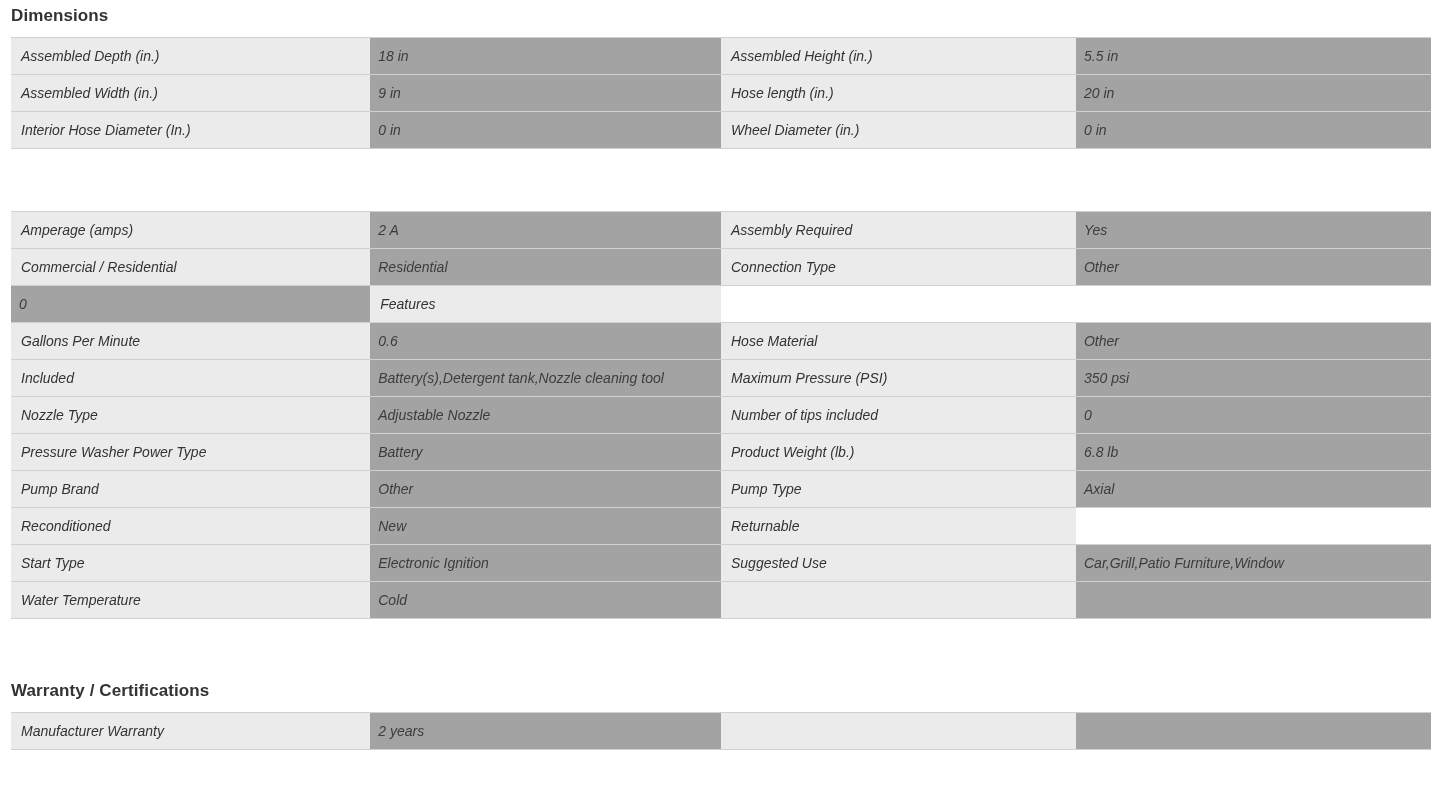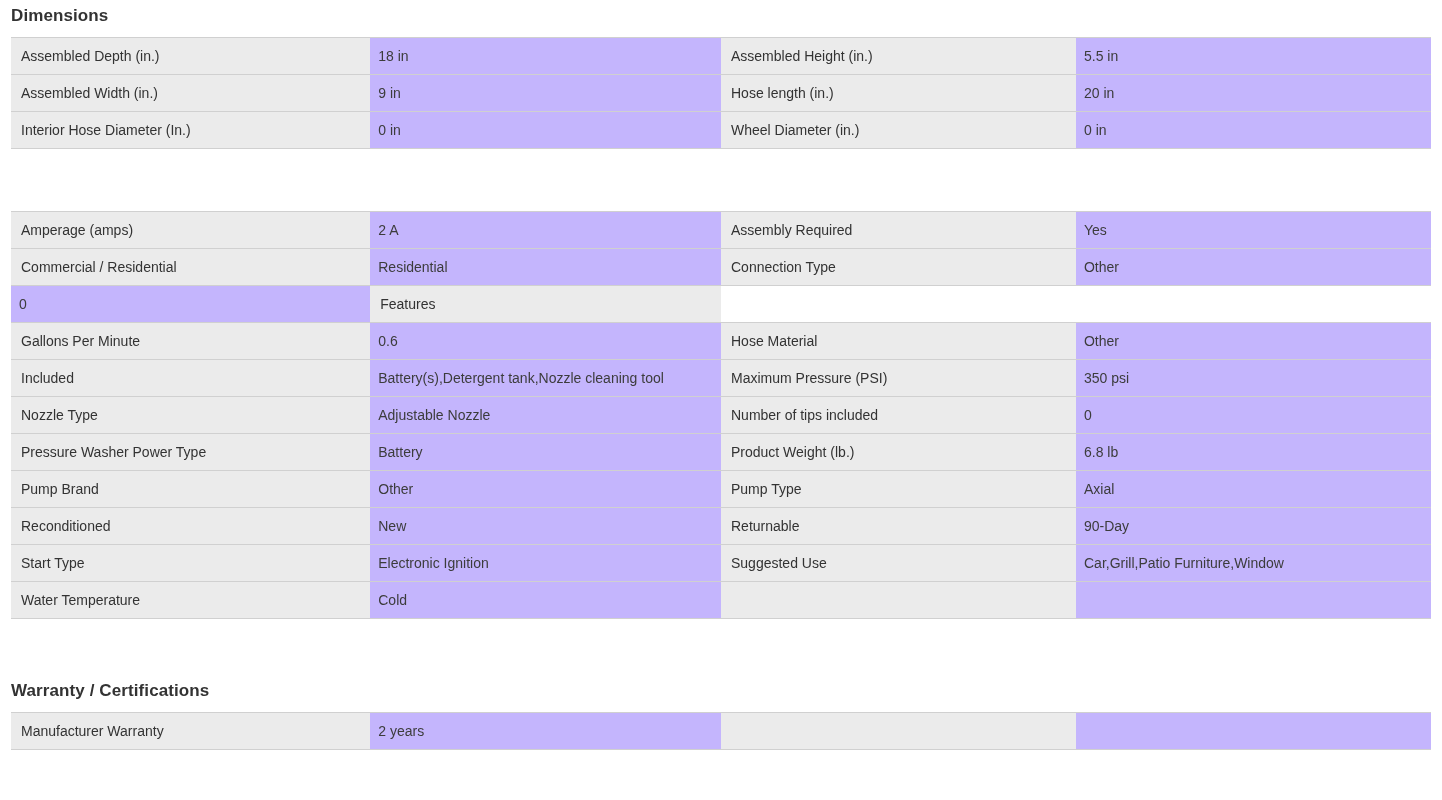--- a/index.html
+++ b/index.html
@@ -22,41 +22,42 @@
     font-size: 17px;
     line-height: 20px;
     font-weight: 600;
     letter-spacing: 0.1px;
     color: #333333;
     margin-bottom: 11px;
   }
   .spec-table {
     border-top: 1px solid #d0d0d0;
     width: 100%;
+    font-style: italic;
   }
   .spec-row {
     display: grid;
     grid-template-columns: 25.3% 24.7% 25% 25%;
     border-bottom: 1px solid #d0d0d0;
     min-height: 37px;
   }
   .cell {
     display: flex;
     align-items: center;
     font-size: 14px;
     line-height: 18px;
     color: #333333;
   }
   .label-cell {
     background: #ebebeb;
     padding-left: 10px;
     padding-right: 8px;
   }
   .value-cell {
-    background: #c4b5fd;
+    background: #a3a3a3;
     padding-left: 8px;
     padding-right: 8px;
     color: #3c3c3c;
   }
 </style>
 </head>
 <body>
 
 <div class="page">
 
@@ -129,21 +130,20 @@
       <div class="spec-row">
         <div class="cell label-cell">Pump Brand</div>
         <div class="cell value-cell">Other</div>
         <div class="cell label-cell">Pump Type</div>
         <div class="cell value-cell">Axial</div>
       </div>
       <div class="spec-row">
         <div class="cell label-cell">Reconditioned</div>
         <div class="cell value-cell">New</div>
         <div class="cell label-cell">Returnable</div>
-        <div class="cell value-cell">90-Day</div>
       </div>
       <div class="spec-row">
         <div class="cell label-cell">Start Type</div>
         <div class="cell value-cell">Electronic Ignition</div>
         <div class="cell label-cell">Suggested Use</div>
         <div class="cell value-cell">Car,Grill,Patio Furniture,Window</div>
       </div>
       <div class="spec-row">
         <div class="cell label-cell">Water Temperature</div>
         <div class="cell value-cell">Cold</div>

